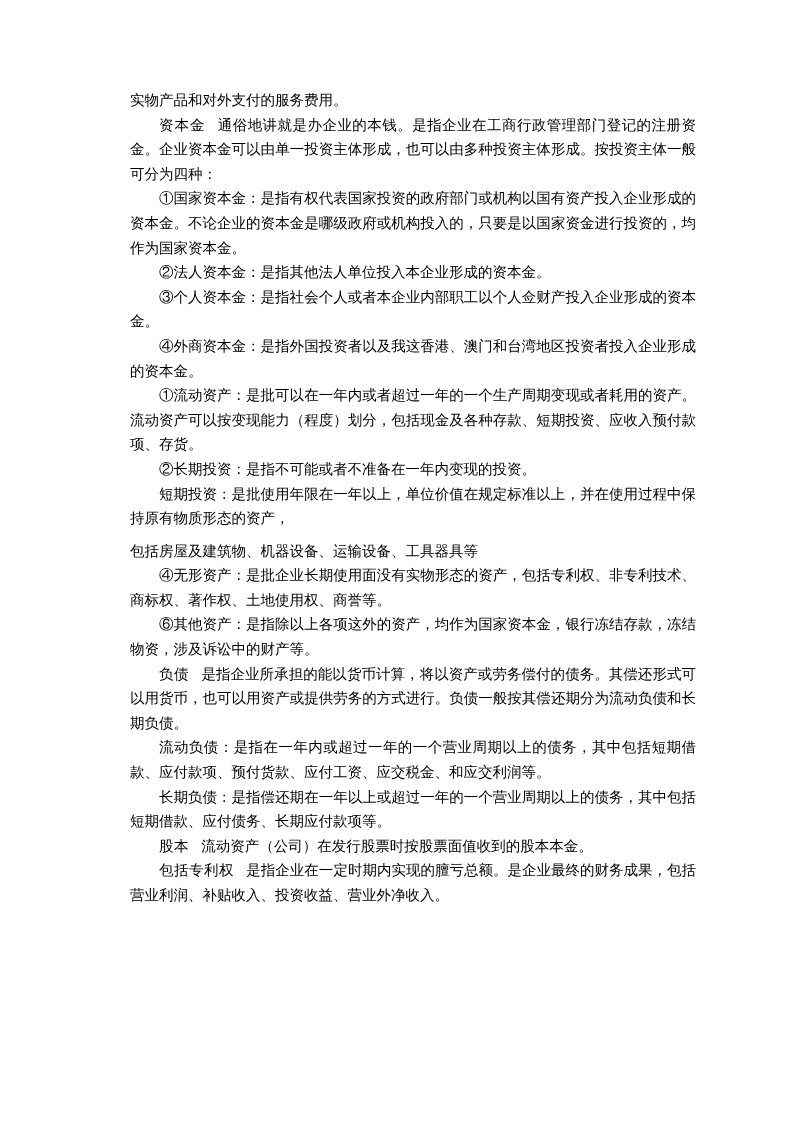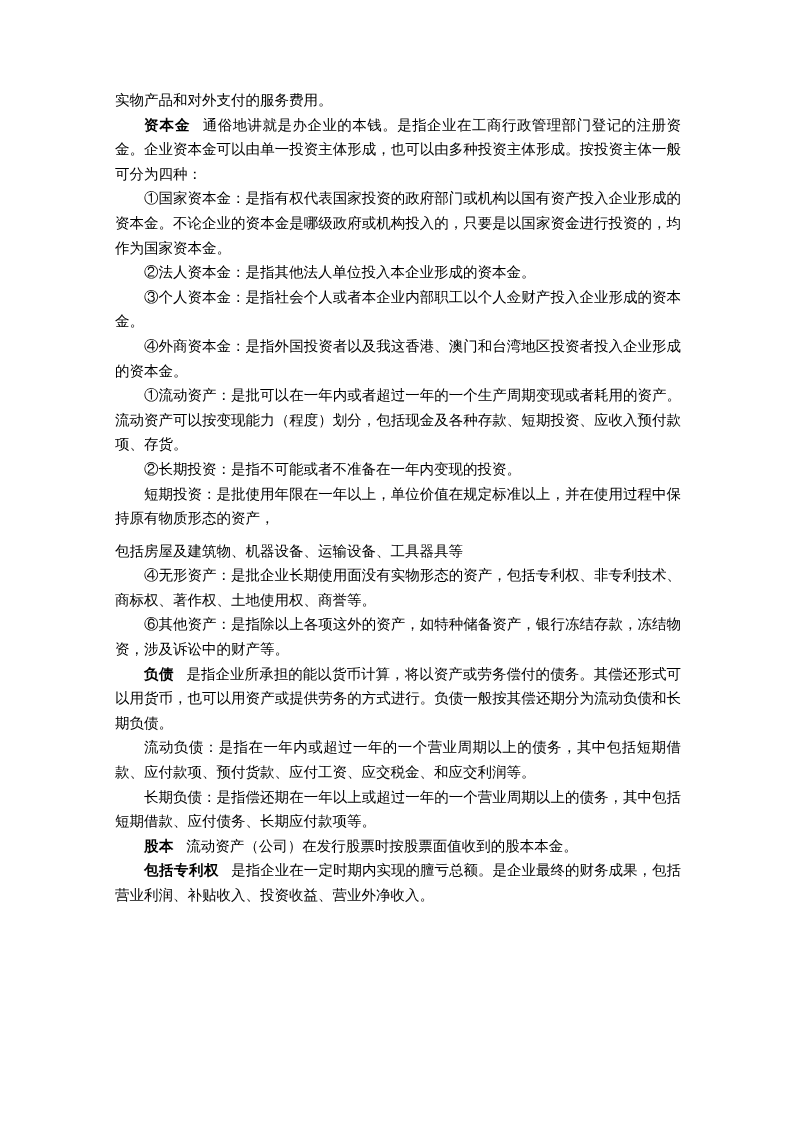--- a/index.html
+++ b/index.html
@@ -5,31 +5,31 @@
   html,body { margin:0; padding:0; }
   body {
     width:793px; height:1122px;
     background:#ffffff;
     position:relative;
     font-family:"Liberation Serif","DejaVu Serif",serif;
     color:#000;
   }
   .content {
     position:absolute;
-    left:115px; top:88px; width:566px;
+    left:130px; top:88px; width:566px;
     font-size:14.5px;
     line-height:24.6px;
     text-align:justify;
   }
   p.para { margin:0; }
   p.indent { text-indent:2em; }
   p.gap-before { margin-top:8px; }
   .term {
     font-family:"Liberation Sans","DejaVu Sans",sans-serif;
-    font-weight:bold;
+    font-weight:normal;
     margin-right:0.85em;
     letter-spacing:0.5px;
     margin-top:40px;
   }
 </style>
 </head>
 <body>
 
 <div class="content">
 
@@ -50,21 +50,21 @@
 
   <p class="para indent"><span>②长期投资：是指不可能或者不准备在一年内变现的投资。</span></p>
 
   <p class="para indent"><span>短期投资：是批使用年限在一年以上，单位价值在规定标准以上，并在使用过程中保持原有物质形态的资产，</span></p>
 
   <p class="para gap-before"><span>包括房屋及建筑物、机器设备、运输设备、工具器具等</span></p>
 
   <p class="para indent"><span>④无形资产：是批企业长期使用面没有实物形态的资产，包括专利权、非专利技术、商标权、著作权、土地使用权、商誉等。</span></p>
 
 
-  <p class="para indent"><span>⑥其他资产：是指除以上各项这外的资产，如特种储备资产，银行冻结存款，冻结物资，涉及诉讼中的财产等。</span></p>
+  <p class="para indent"><span>⑥其他资产：是指除以上各项这外的资产，均作为国家资本金，银行冻结存款，冻结物资，涉及诉讼中的财产等。</span></p>
 
   <p class="para indent"><b class="term">负债</b><span>是指企业所承担的能以货币计算，将以资产或劳务偿付的债务。其偿还形式可以用货币，也可以用资产或提供劳务的方式进行。负债一般按其偿还期分为流动负债和长期负债。</span></p>
 
   <p class="para indent"><span>流动负债：是指在一年内或超过一年的一个营业周期以上的债务，其中包括短期借款、应付款项、预付货款、应付工资、应交税金、和应交利润等。</span></p>
 
   <p class="para indent"><span>长期负债：是指偿还期在一年以上或超过一年的一个营业周期以上的债务，其中包括短期借款、应付债务、长期应付款项等。</span></p>
 
 
   <p class="para indent"><b class="term">股本</b><span>流动资产（公司）在发行股票时按股票面值收到的股本本金。</span></p>
 

